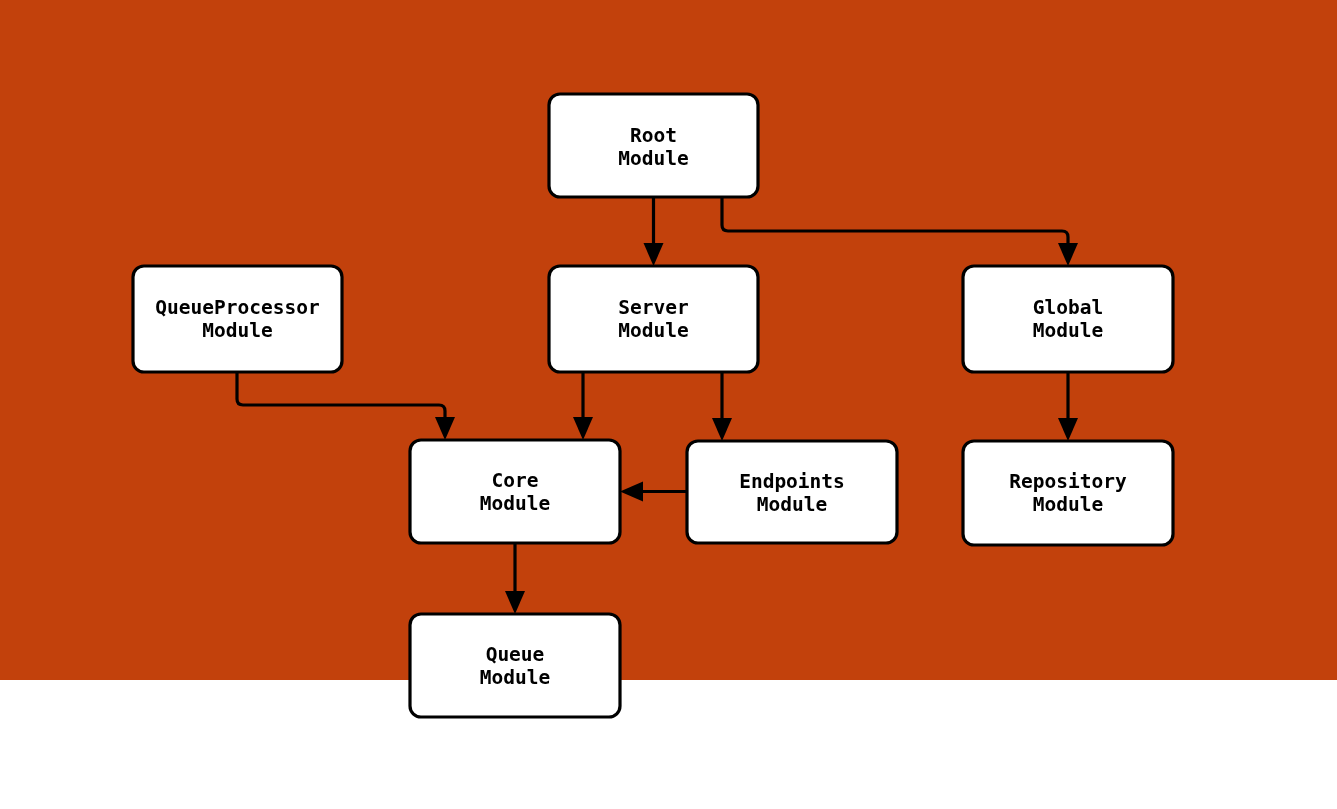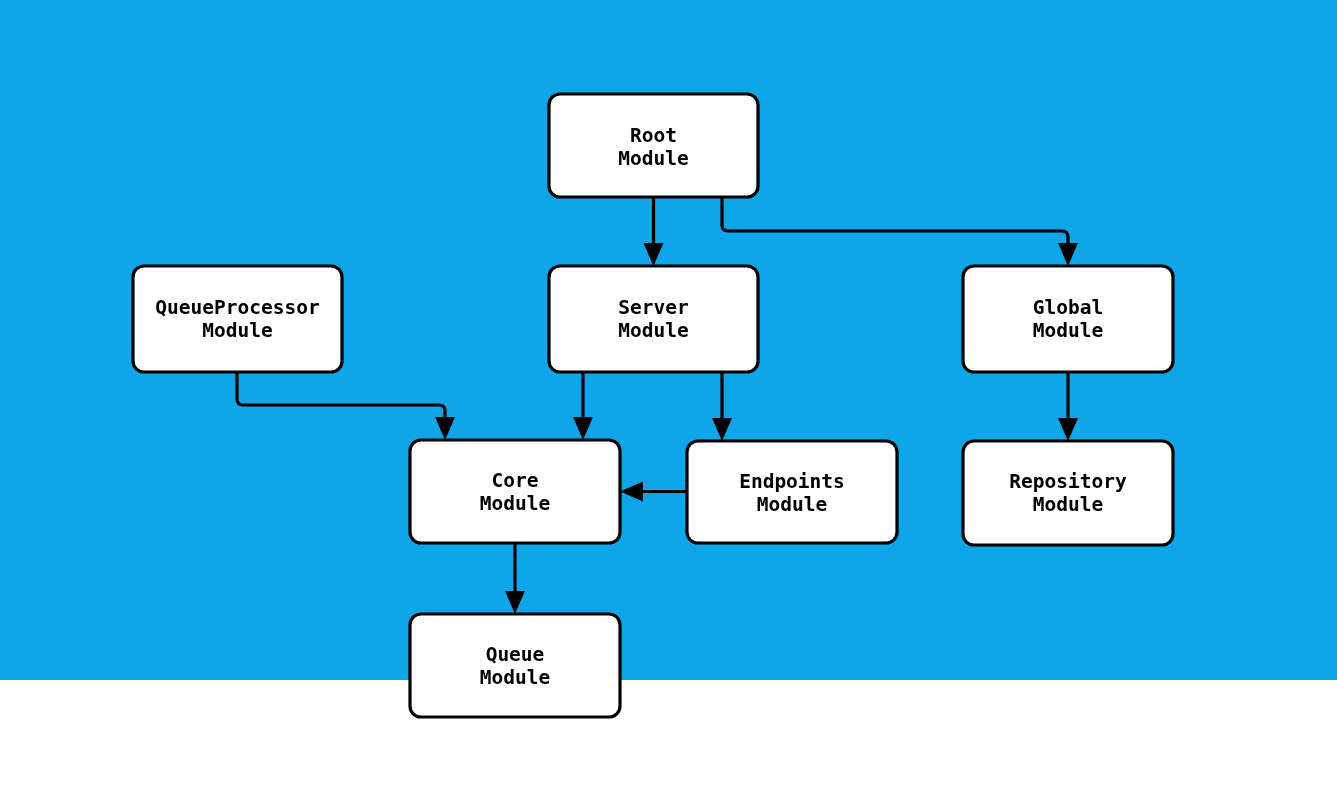--- a/index.html
+++ b/index.html
@@ -10,21 +10,21 @@
   body {
     width: 1337px;
     height: 809px;
     overflow: hidden;
     font-family: "DejaVu Sans Mono", "Liberation Mono", monospace;
   }
   #diagram-canvas {
     position: relative;
     width: 1337px;
     height: 680px;
-    background: #0ea5e9;
+    background: #c2410c;
   }
   svg#graph {
     position: absolute;
     top: 0;
     left: 0;
     width: 1337px;
     height: 809px;
     display: block;
   }
   .node-box {

